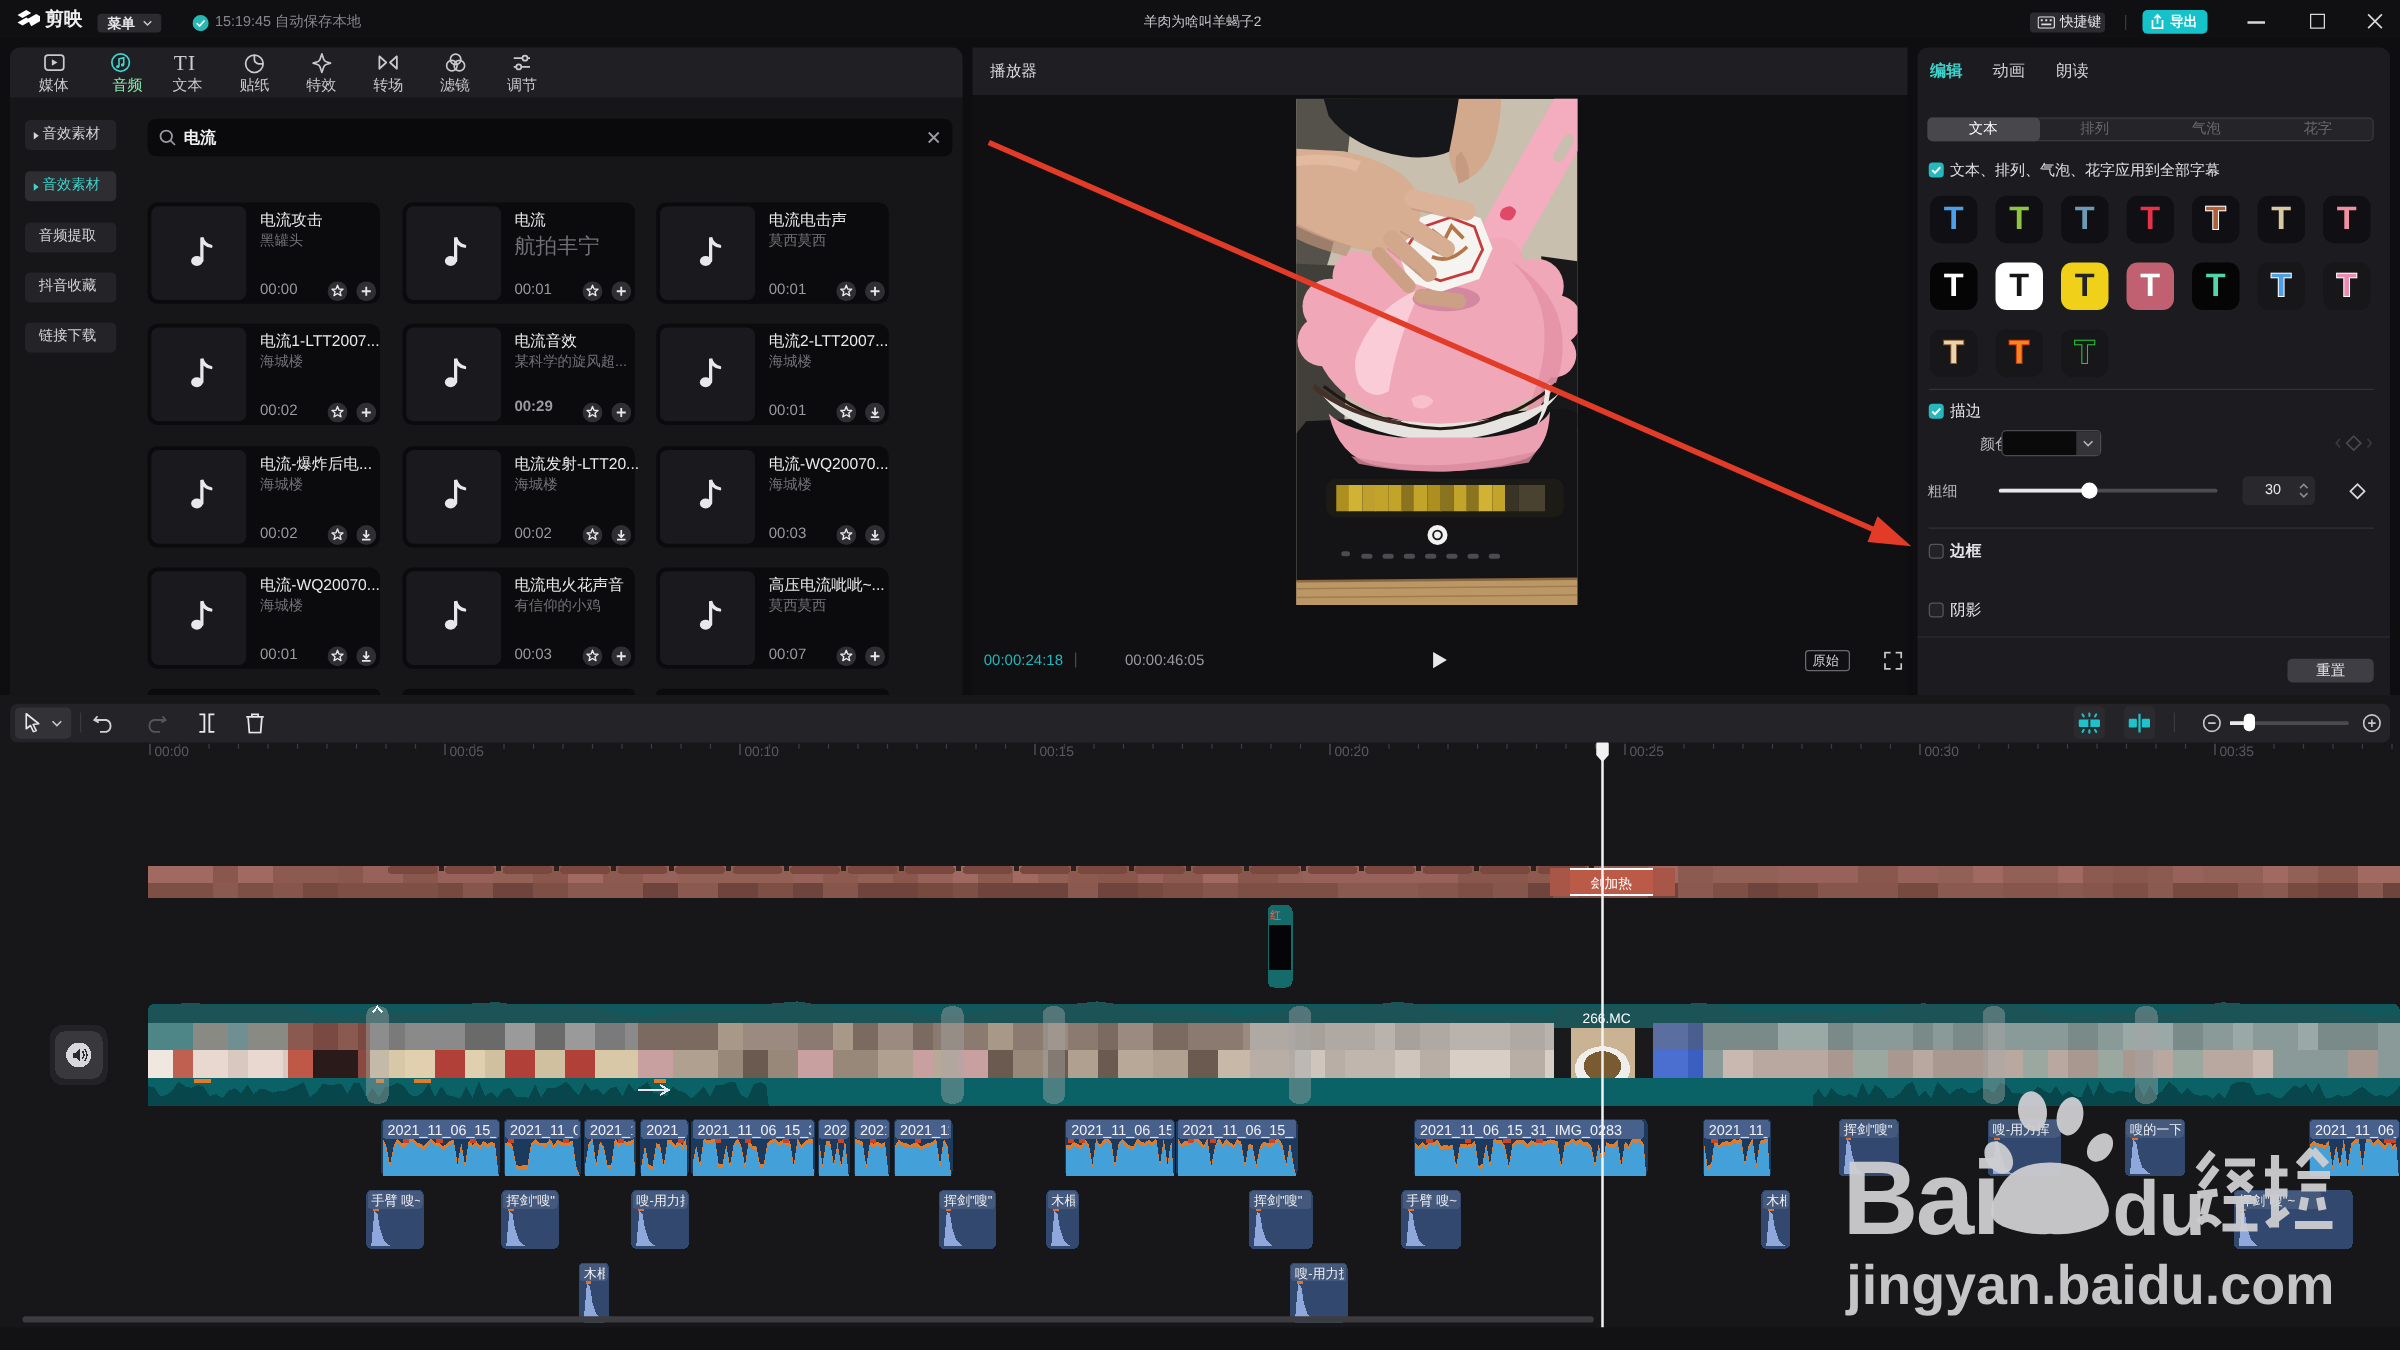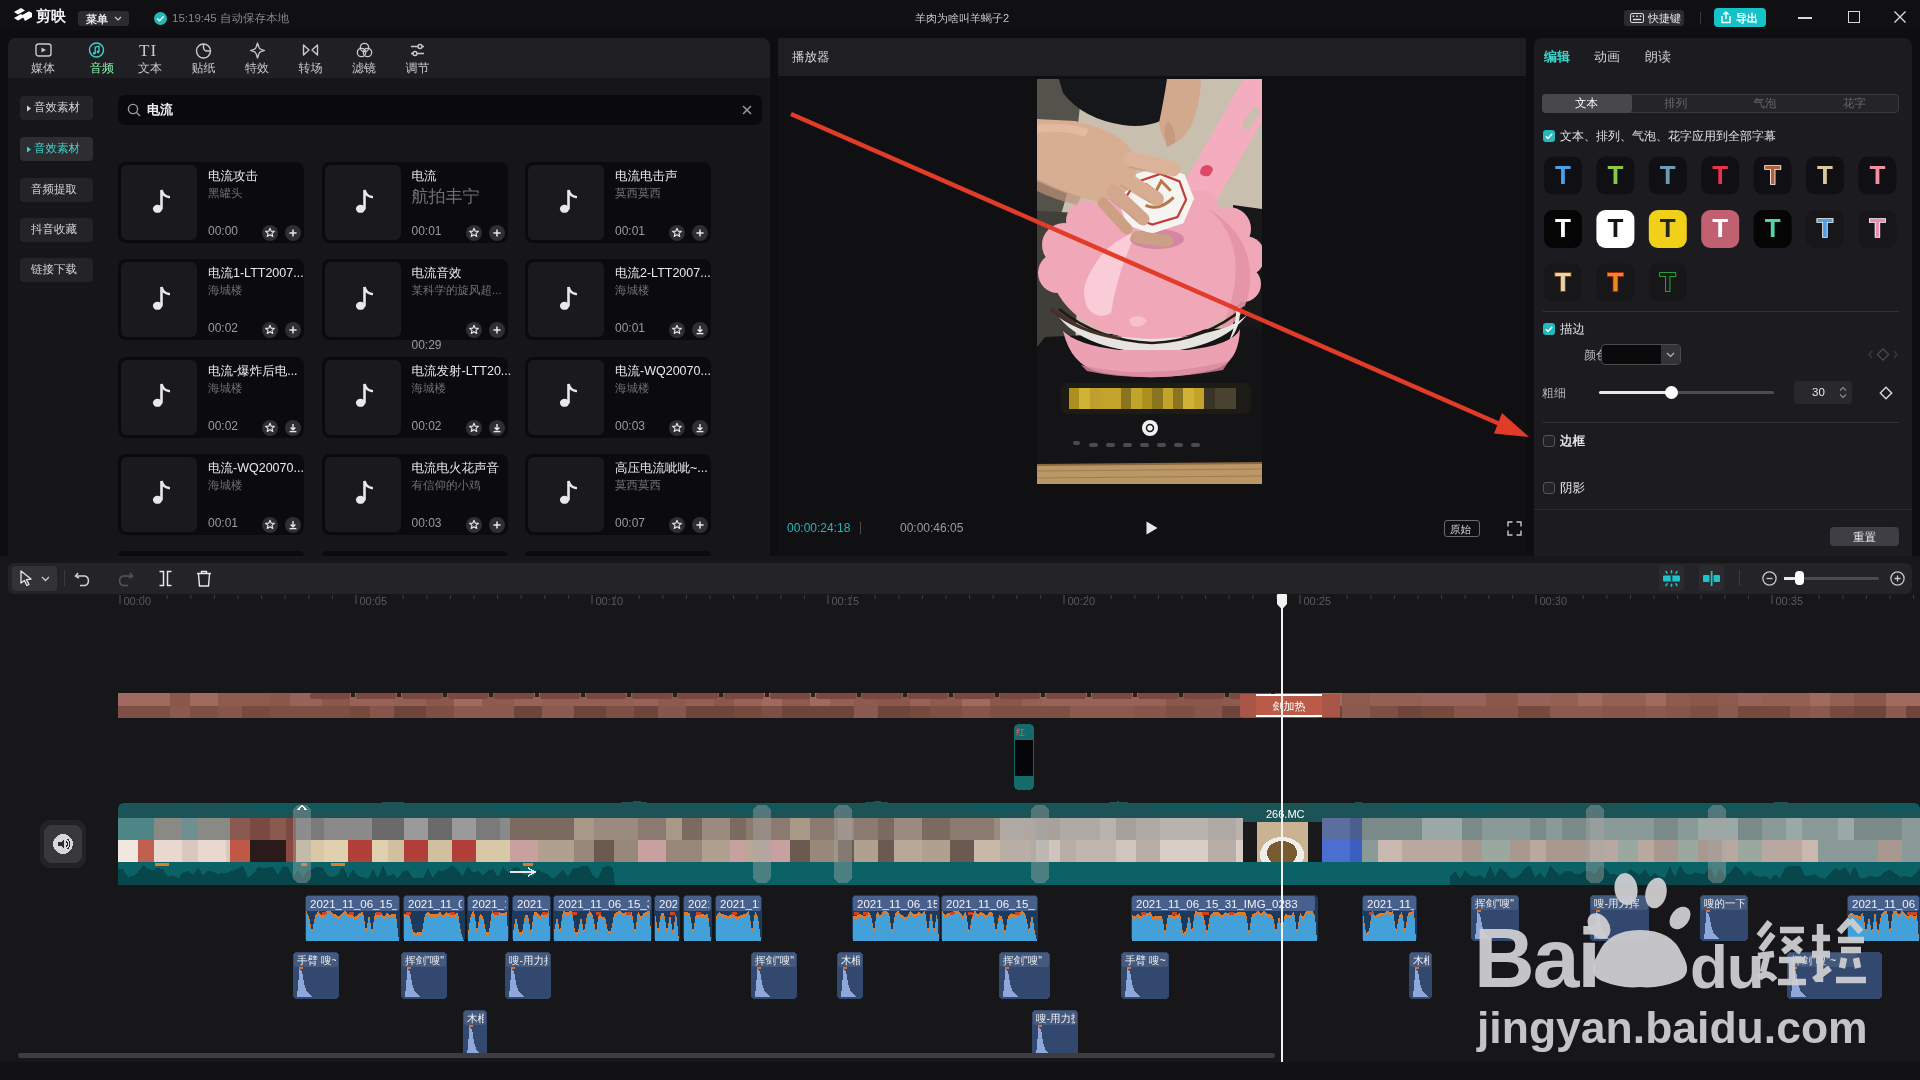--- a/index.html
+++ b/index.html
@@ -179,21 +179,21 @@
       <path d="M8 4.4 L8 11.6 M4.4 8 L11.6 8" stroke="#e8e8ea" stroke-width="1.5"></path>
     </svg>
 <div style="position:absolute;left:321.5px;top:259.3px;width:186px;height:81px;background:#0b0b0d;border-radius:8px"></div>
 <div style="position:absolute;left:324.5px;top:262.3px;width:76px;height:75px;background:#1a1a1e;border-radius:6px"></div>
 <svg class="abs" style="left:351px;top:285px" width="22" height="26" viewBox="0 0 22 26">
 <path d="M13.5 20.5 L13.5 2 C14.5 6 17.5 8.5 21 9" fill="none" stroke="#e8e8ea" stroke-width="2.6" stroke-linecap="round"></path>
 <ellipse cx="9.5" cy="20.8" rx="4.6" ry="4" fill="#e8e8ea"></ellipse>
     </svg>
 <div style="position:absolute;left:411.5px;top:267.3px;font-size:12.5px;color:#e9e9ec;font-weight:400;white-space:nowrap;line-height:1;">电流音效</div>
 <div style="position:absolute;left:411.5px;top:285.3px;font-size:11.5px;color:#707076;font-weight:400;white-space:nowrap;line-height:1;">某科学的旋风超...</div>
-<div style="position:absolute;left:411.5px;top:319px;font-size:12px;color:#9a9aa0;font-weight:400;white-space:nowrap;line-height:1;margin-top:20px;">00:29</div>
+<div style="position:absolute;left:411.5px;top:319px;font-size:12px;color:#9a9aa0;font-weight:700;white-space:nowrap;line-height:1;">00:29</div>
 <svg class="abs" style="left:465.5px;top:322.3px" width="16" height="16" viewBox="0 0 16 16">
       <circle cx="8" cy="8" r="8" fill="#2e2e33"></circle>
 <path d="M8 3.2 L9.2 6.2 L12.4 6.4 L10 8.4 L10.8 11.5 L8 9.8 L5.2 11.5 L6 8.4 L3.6 6.4 L6.8 6.2 Z" fill="none" stroke="#e8e8ea" stroke-width="1.1" stroke-linejoin="round"></path>
     </svg>
 <svg class="abs" style="left:488.5px;top:322.3px" width="16" height="16" viewBox="0 0 16 16">
       <circle cx="8" cy="8" r="8" fill="#2e2e33"></circle>
       <path d="M8 4.4 L8 11.6 M4.4 8 L11.6 8" stroke="#e8e8ea" stroke-width="1.5"></path>
     </svg>
 <div style="position:absolute;left:525px;top:259.3px;width:186px;height:81px;background:#0b0b0d;border-radius:8px"></div>
 <div style="position:absolute;left:528px;top:262.3px;width:76px;height:75px;background:#1a1a1e;border-radius:6px"></div>

